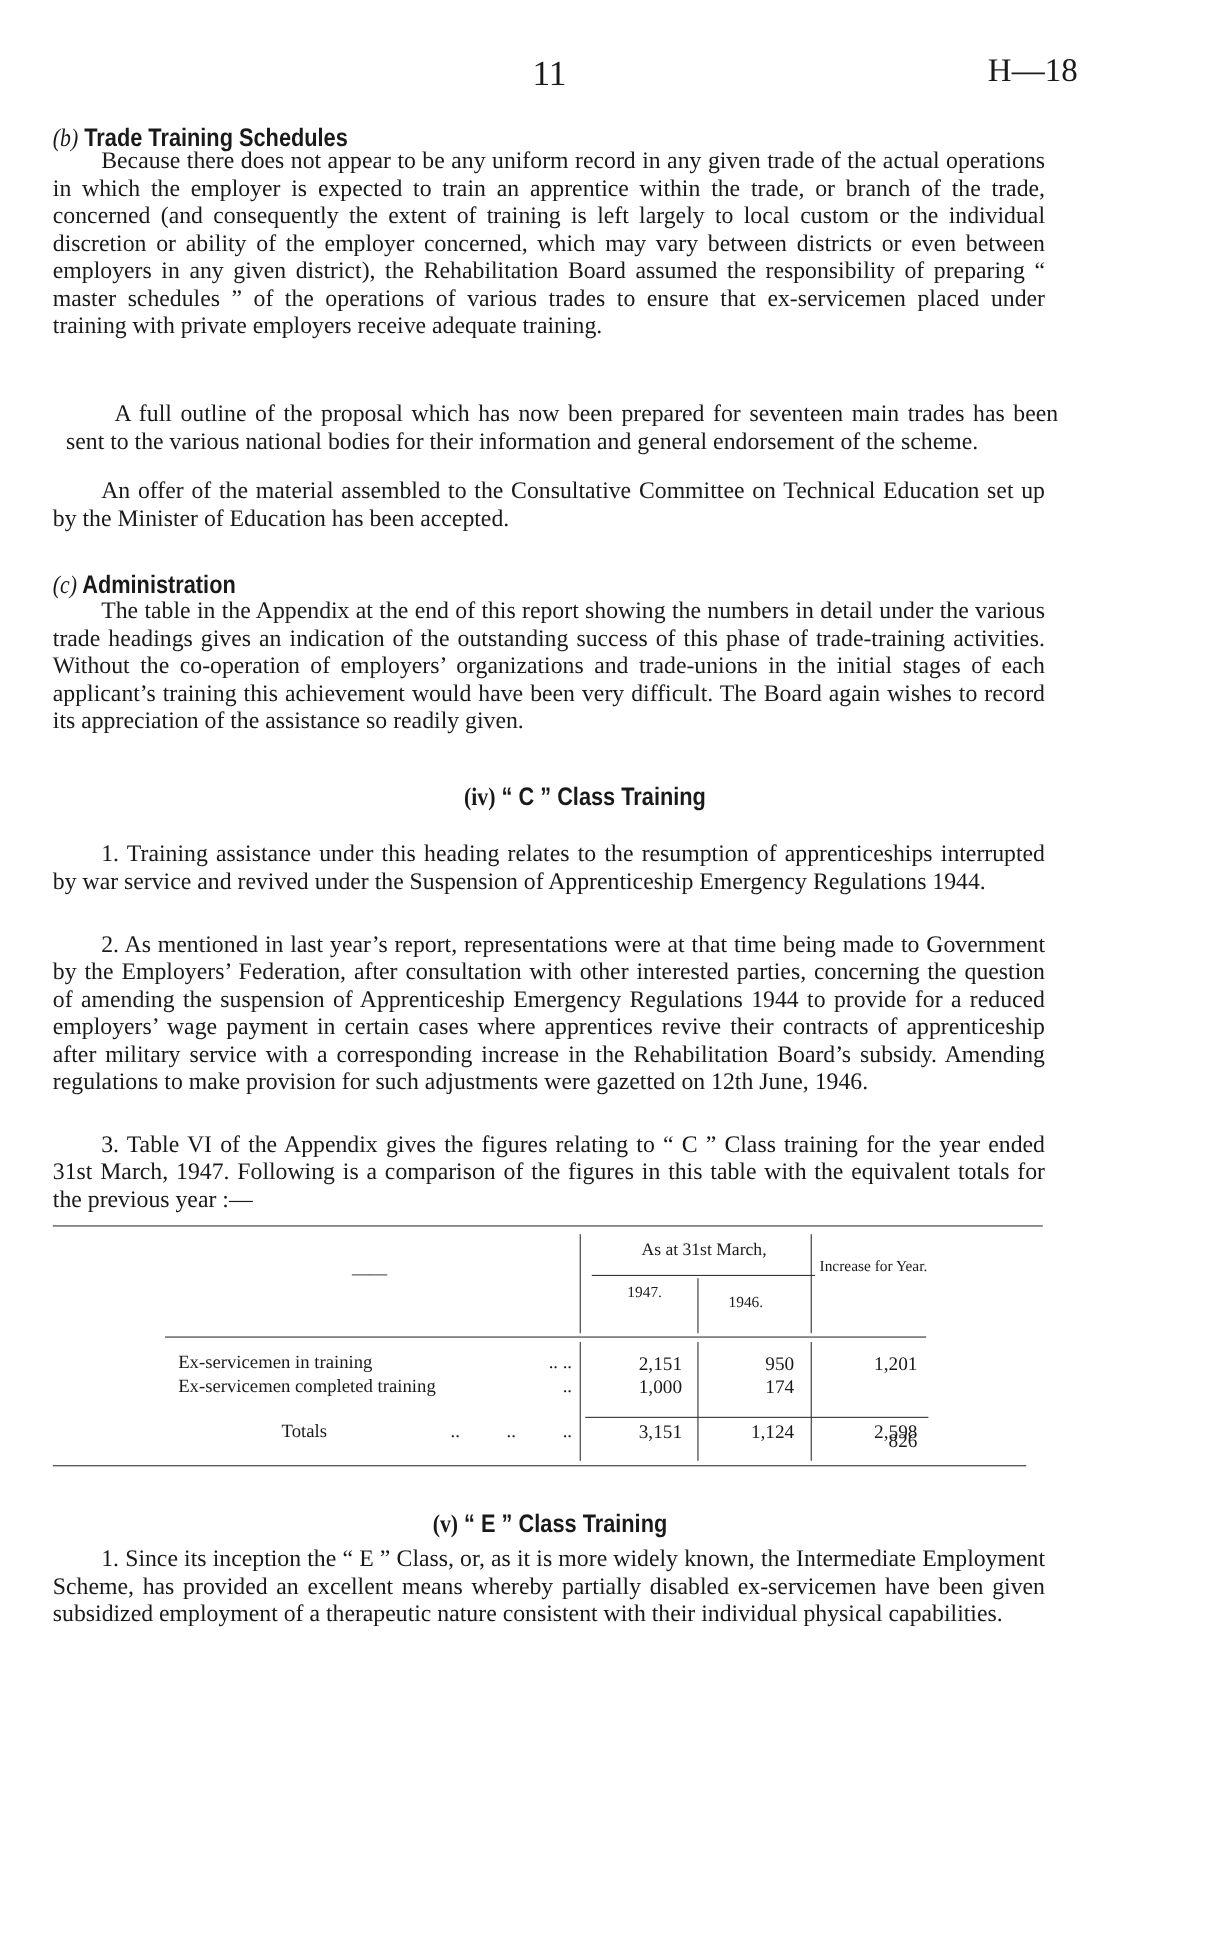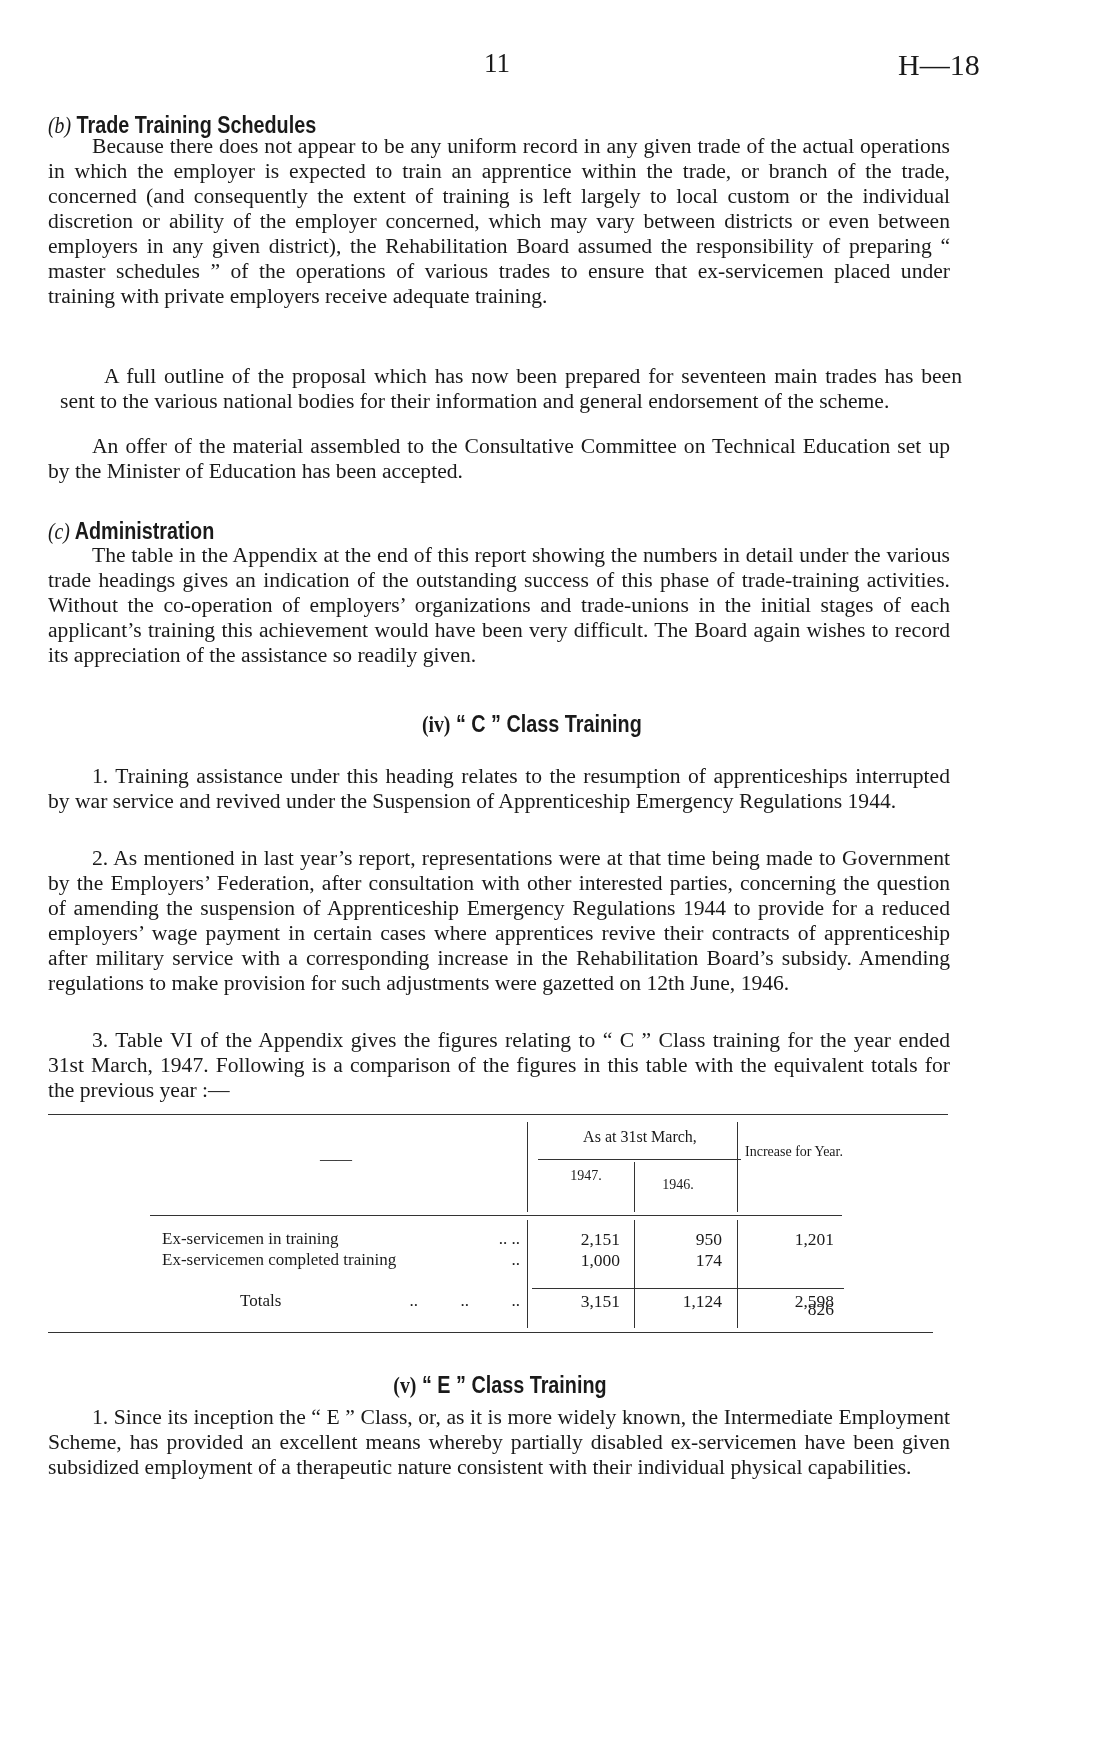--- a/index.html
+++ b/index.html
@@ -2,21 +2,21 @@
 <html><head>
 <meta charset="utf-8">
 <style>
   html, body { margin: 0; padding: 0; background: #ffffff; }
   body {
     width: 1114px; height: 1757px; position: relative; overflow: hidden;
     font-family: "Liberation Serif", "DejaVu Serif", serif;
     color: #1a1a1a;
   }
   .abs { position: absolute; }
-  .page-no { top: 48px; left: 484px; font-size: 27px; }
+  .page-no { top: 48px; left: 484px; font-size: 32px; }
   .doc-ref { top: 48px; left: 898px; font-size: 30px; }
 
   .h-sub {
     position: absolute; left: 48px; font-size: 23px; font-weight: bold;
     font-family: "Liberation Sans", "DejaVu Sans", sans-serif;
     letter-spacing: 0px; transform: scaleX(0.86); transform-origin: left center;
   }
   .h-sub .paren { font-family: "Liberation Serif", serif; font-weight: normal; font-style: italic; }
   .h-center {
     position: absolute; left: 0; width: 1000px; text-align: center;
@@ -95,21 +95,21 @@
   <div class="num" style="top:1229px;left:540px;width:80px;">2,151</div>
   <div class="num" style="top:1229px;left:640px;width:82px;">950</div>
   <div class="num" style="top:1229px;left:744px;width:90px;">1,201</div>
 
   <div class="tcell" style="top:1250px;left:162px;font-size:17px;text-align:center;">Ex-servicemen completed training</div>
   <div class="tcell" style="top:1250px;left:440px;width:80px;text-align:right;font-size:17px;">..</div>
   <div class="num" style="top:1250px;left:540px;width:80px;">1,000</div>
   <div class="num" style="top:1250px;left:640px;width:82px;">174</div>
   <div class="num" style="top:1299px;left:744px;width:90px;">826</div>
 
-  <div class="tcell" style="top:1291px;left:240px;font-size:17px;">Totals</div>
+  <div class="tcell" style="top:1291px;left:256px;font-size:17px;">Totals</div>
   <div class="tcell" style="top:1291px;left:340px;width:180px;text-align:right;font-size:17px;white-space:pre;">..          ..          ..</div>
   <div class="num" style="top:1291px;left:540px;width:80px;">3,151</div>
   <div class="num" style="top:1291px;left:640px;width:82px;">1,124</div>
   <div class="num" style="top:1291px;left:744px;width:90px;">2,598</div>
 </div>
 
 <div class="h-center" style="top:1372px;">
   <span class="inner">
     <span class="paren">(v)</span>
     <span>“ E ” Class Training</span>

